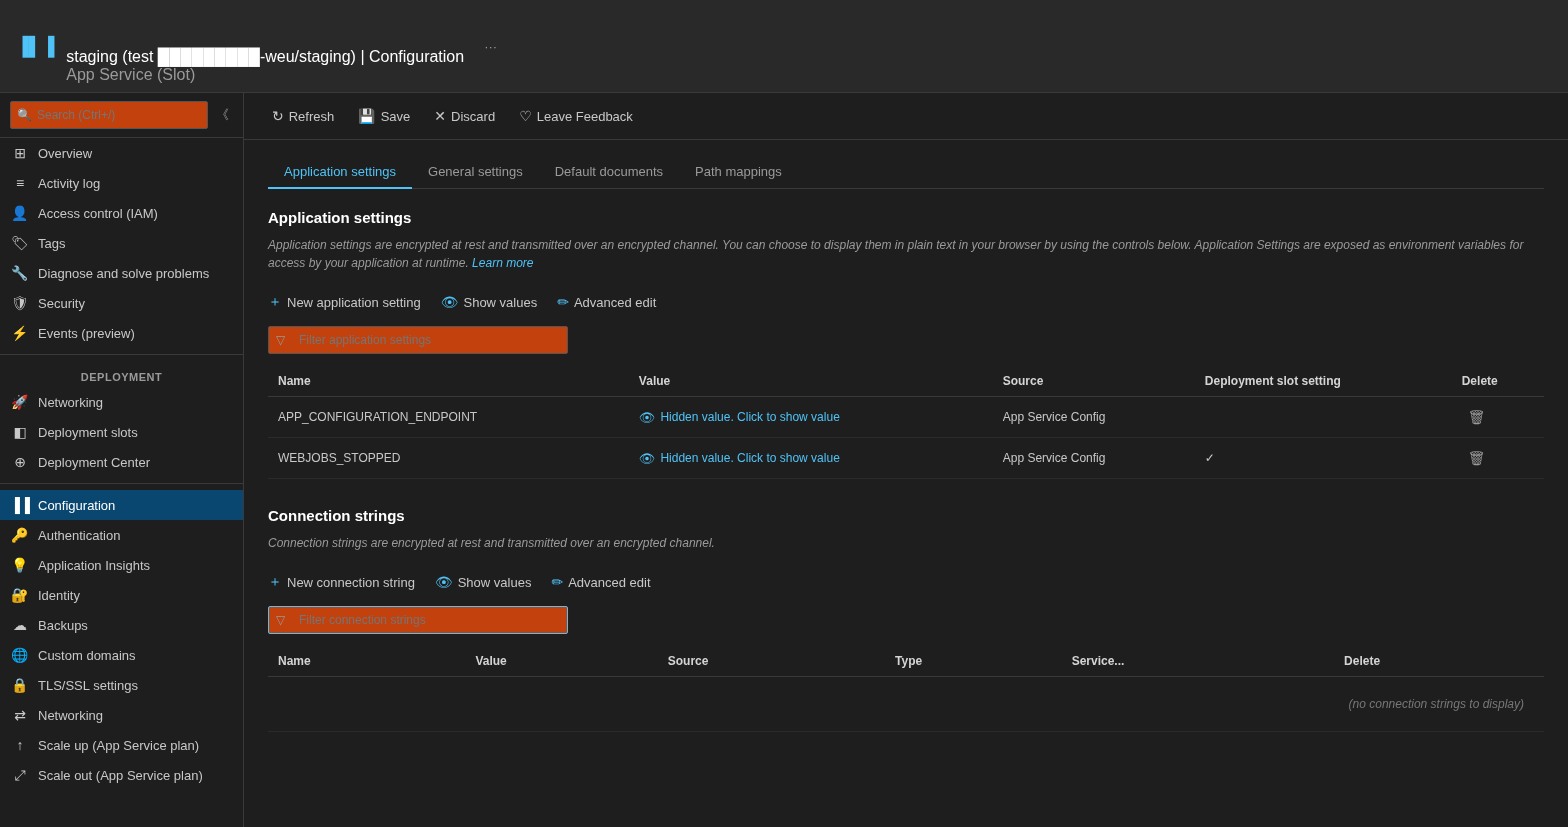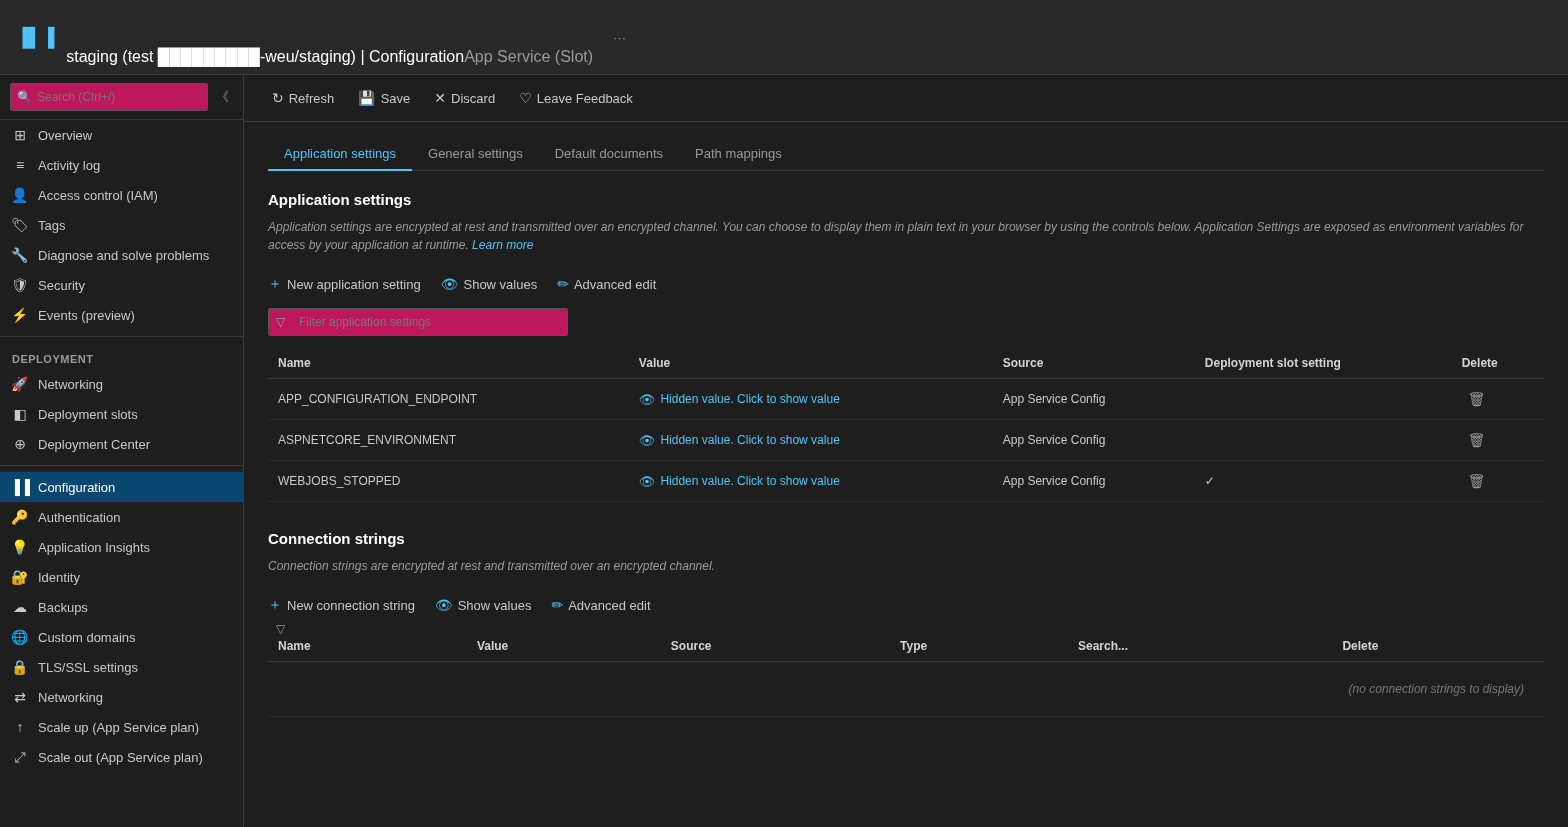--- a/index.html
+++ b/index.html
@@ -1,34 +1,34 @@
 <!DOCTYPE html>
 <html><head>
   <meta charset="utf-8">
   <style>
     * { box-sizing: border-box; margin: 0; padding: 0; }
     body { background: #1a1a1a; color: #d4d4d4; font-family: 'Segoe UI', sans-serif; font-size: 13px; display: flex; flex-direction: column; height: 827px; overflow: hidden; }
 
     
     .header { background: #292929; display: flex; align-items: center; padding: 8px 16px; gap: 12px; border-bottom: 1px solid #3a3a3a; min-height: 52px; }
     .header-icon { color: #4fc3f7; font-size: 18px; }
-    .header-title-block { display: flex; flex-direction: row; margin-top: 40px; }
+    .header-title-block { display: flex; flex-direction: column; margin-top: 40px; }
     .header-title { color: #ffffff; font-size: 16px; font-weight: 400; }
     .header-subtitle { color: #9a9a9a; font-size: 16px; }
     .header-dots { color: #9a9a9a; margin-left: 8px; }
 
     
     .body { display: flex; flex: 1; overflow: hidden; }
 
     
     .sidebar { background: #1e1e1e; width: 244px; min-width: 244px; display: flex; flex-direction: column; border-right: 1px solid #3a3a3a; overflow-y: auto; }
     .search-box { padding: 8px 10px; border-bottom: 1px solid #3a3a3a; }
     .sidebar-collapse { color: #9a9a9a; cursor: pointer; margin-left: auto; padding: 2px 4px; }
 
-    .sidebar-section-label { color: #9a9a9a; font-size: 11px; font-weight: 600; padding: 10px 12px 4px 12px; text-transform: uppercase; letter-spacing: 0.5px; }
+    .sidebar-section-label { color: #9a9a9a; font-size: 11px; font-weight: 600; padding: 10px 12px 4px 12px; text-transform: uppercase; letter-spacing: 0.5px; text-align: center; }
     .sidebar-divider { border: none; border-top: 1px solid #3a3a3a; margin: 6px 0; }
 
     .sidebar-item { display: flex; align-items: center; gap: 10px; padding: 7px 12px; cursor: pointer; color: #c8c8c8; font-size: 13px; }
     .sidebar-item.active { background: #094771; color: #ffffff; }
     .sidebar-item-icon { width: 16px; height: 16px; display: flex; align-items: center; justify-content: center; font-size: 14px; flex-shrink: 0; }
 
     
     .main { flex: 1; display: flex; flex-direction: column; overflow: hidden; background: #1e1e1e; }
 
     
@@ -49,21 +49,21 @@
     .section-desc { color: #9a9a9a; font-size: 12px; margin-bottom: 16px; line-height: 1.5; font-style: italic; }
     .section-desc a { color: #4fc3f7; text-decoration: none; }
 
     
     .action-bar { display: flex; align-items: center; gap: 0; margin-bottom: 10px; }
     .action-btn { display: flex; align-items: center; gap: 5px; background: none; border: none; color: #c8c8c8; cursor: pointer; padding: 5px 12px 5px 0; font-size: 13px; }
     .action-btn .icon { font-size: 14px; color: #4fc3f7; }
 
     
     .filter-input-wrap { position: relative; margin-bottom: 12px; }
-    .filter-input { background: #be185d; border: 1px solid #555; color: #d4d4d4; padding: 6px 10px 6px 30px; width: 300px; font-size: 12px; border-radius: 2px; outline: none; }
+    .filter-input { background: #c2410c; border: 1px solid #555; color: #d4d4d4; padding: 6px 10px 6px 30px; width: 300px; font-size: 12px; border-radius: 2px; outline: none; }
     .filter-icon { position: absolute; left: 8px; top: 50%; transform: translateY(-50%); color: #9a9a9a; font-size: 12px; }
 
     
     .data-table { width: 100%; border-collapse: collapse; font-size: 12px; }
     .data-table th { text-align: left; color: #d4d4d4; font-weight: 600; padding: 8px 10px; border-bottom: 1px solid #3a3a3a; }
     .data-table td { padding: 10px 10px; border-bottom: 1px solid #2a2a2a; color: #c8c8c8; vertical-align: middle; }
     .hidden-value { color: #4fc3f7; cursor: pointer; display: flex; align-items: center; gap: 5px; }
     .hidden-value .eye-icon { font-size: 13px; }
     .delete-icon-btn { background: none; border: none; color: #9a9a9a; cursor: pointer; font-size: 14px; padding: 2px 6px; }
     .check-mark { color: #d4d4d4; }
@@ -248,32 +248,20 @@
               <th>Name</th>
               <th>Value</th>
               <th>Source</th>
               <th>Deployment slot setting</th>
               <th>Delete</th>
             </tr>
           </thead>
           <tbody id="app-settings-tbody">
               <tr>
     <td>APP_CONFIGURATION_ENDPOINT</td>
-    <td>
-      <span class="hidden-value">
-        <span class="eye-icon">👁</span>
-        <span>Hidden value. Click to show value</span>
-      </span>
-    </td>
-    <td>App Service Config</td>
-    <td class="check-mark"></td>
-    <td><button class="delete-icon-btn">🗑</button></td>
-  </tr>
-              <tr>
-    <td>ASPNETCORE_ENVIRONMENT</td>
     <td>
       <span class="hidden-value">
         <span class="eye-icon">👁</span>
         <span>Hidden value. Click to show value</span>
       </span>
     </td>
     <td>App Service Config</td>
     <td class="check-mark"></td>
     <td><button class="delete-icon-btn">🗑</button></td>
   </tr>
@@ -307,30 +295,31 @@
             <span>Show values</span>
           </button>
           <button class="action-btn" style="margin-left:8px;">
             <span class="icon">✏</span>
             <span>Advanced edit</span>
           </button>
         </div>
 
         <div class="filter-input-wrap">
           <span class="filter-icon">▽</span>
+          <input class="filter-input" style="border-color: rgb(79, 195, 247);" placeholder="Filter connection strings">
         </div>
 
         <table class="data-table">
           <thead>
             <tr>
               <th>Name</th>
               <th>Value</th>
               <th>Source</th>
               <th>Type</th>
-              <th>Search...</th>
+              <th>Service...</th>
               <th>Delete</th>
             </tr>
           </thead>
           <tbody>
             <tr class="empty-row">
               <td colspan="6">(no connection strings to display)</td>
             </tr>
           </tbody>
         </table>
       </div>

